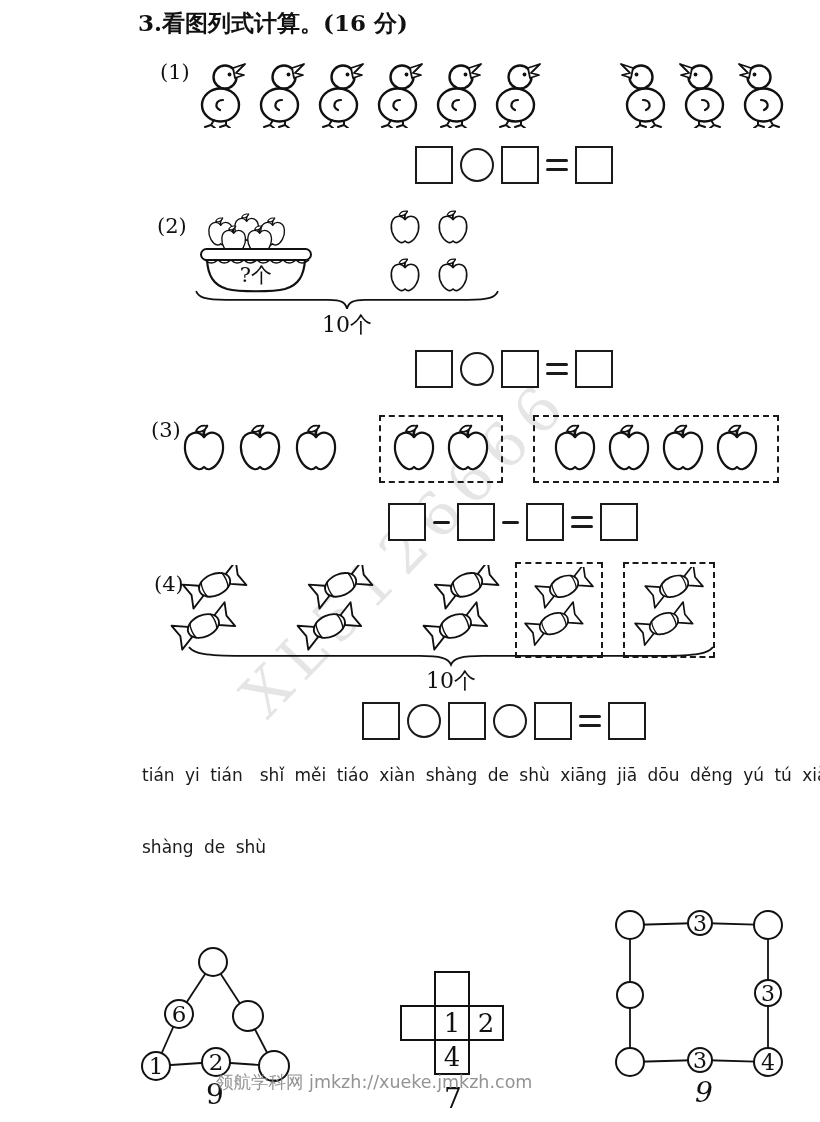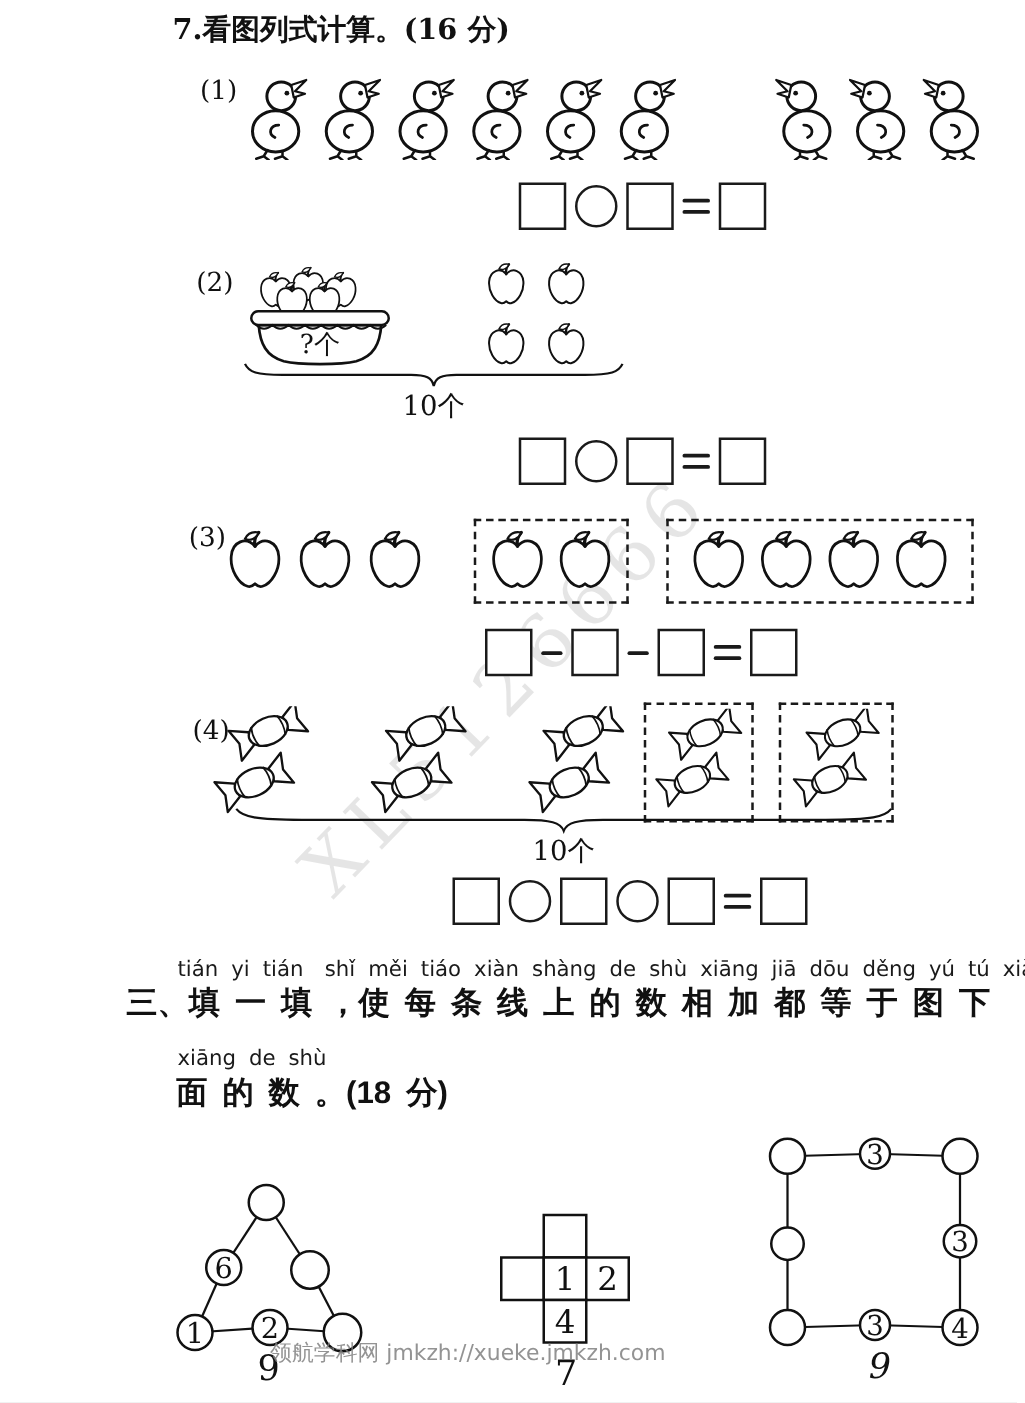--- a/index.html
+++ b/index.html
@@ -75,21 +75,21 @@
   <symbol id="candypair" viewBox="0 0 92 96">
     <use href="#candy" width="76" height="36" transform="translate(14,2) rotate(-24 38 18)"></use>
     <use href="#candy" width="76" height="36" transform="translate(2,46) rotate(-24 38 18)"></use>
   </symbol>
 </svg>
 
 <div id="page">
 
   <div id="watermark">XL5126666</div>
 
-  <div class="abs title z" style="left:138px;top:8px;">7.看图列式计算。(16 分)</div>
+  <div class="abs title z" style="left:138px;top:8px;">3.看图列式计算。(16 分)</div>
 
   <div class="abs plabel z" style="left:160px;top:60px;">(1)</div>
   <div class="iconrow" style="left:196px;top:62px;">
     <svg class="chick">
         <use href="#chick"></use>
       </svg>
   <svg class="chick">
         <use href="#chick"></use>
       </svg>
       <svg class="chick">
@@ -252,23 +252,21 @@
     <span class="eqcircle"></span>
     <span class="eqbox"></span>
     <span class="equals">
         <i></i>
         <i></i>
       </span>
     <span class="eqbox"></span>
   </div>
 
   <div class="abs pinyin z" style="left:142px;top:764px;">tián yi tián　shǐ měi tiáo xiàn shàng de shù xiāng jiā dōu děng yú tú xià</div>
-  <div class="abs hanzi z" style="left:101px;top:785px;">三、填 一 填 ，使 每 条 线 上 的 数 相 加 都 等 于 图 下</div>
-  <div class="abs pinyin z" style="left:142px;top:837px;">xiāng de shù</div>
-  <div class="abs hanzi z" style="left:141px;top:857px;">面 的 数 。(18 分)</div>
+  <div class="abs pinyin z" style="left:142px;top:837px;">shàng de shù</div>
 
   <svg class="puz" style="left:116px;top:940px;" width="180" height="142" viewBox="0 0 180 142">
     <g stroke="#111" stroke-width="1.8">
       <line x1="97" y1="22" x2="63" y2="74"></line>
         <line x1="63" y1="74" x2="40" y2="126"></line>
       <line x1="97" y1="22" x2="132" y2="76"></line>
         <line x1="132" y1="76" x2="158" y2="126"></line>
       <line x1="40" y1="126" x2="100" y2="122"></line>
         <line x1="100" y1="122" x2="158" y2="126"></line>
     </g>

